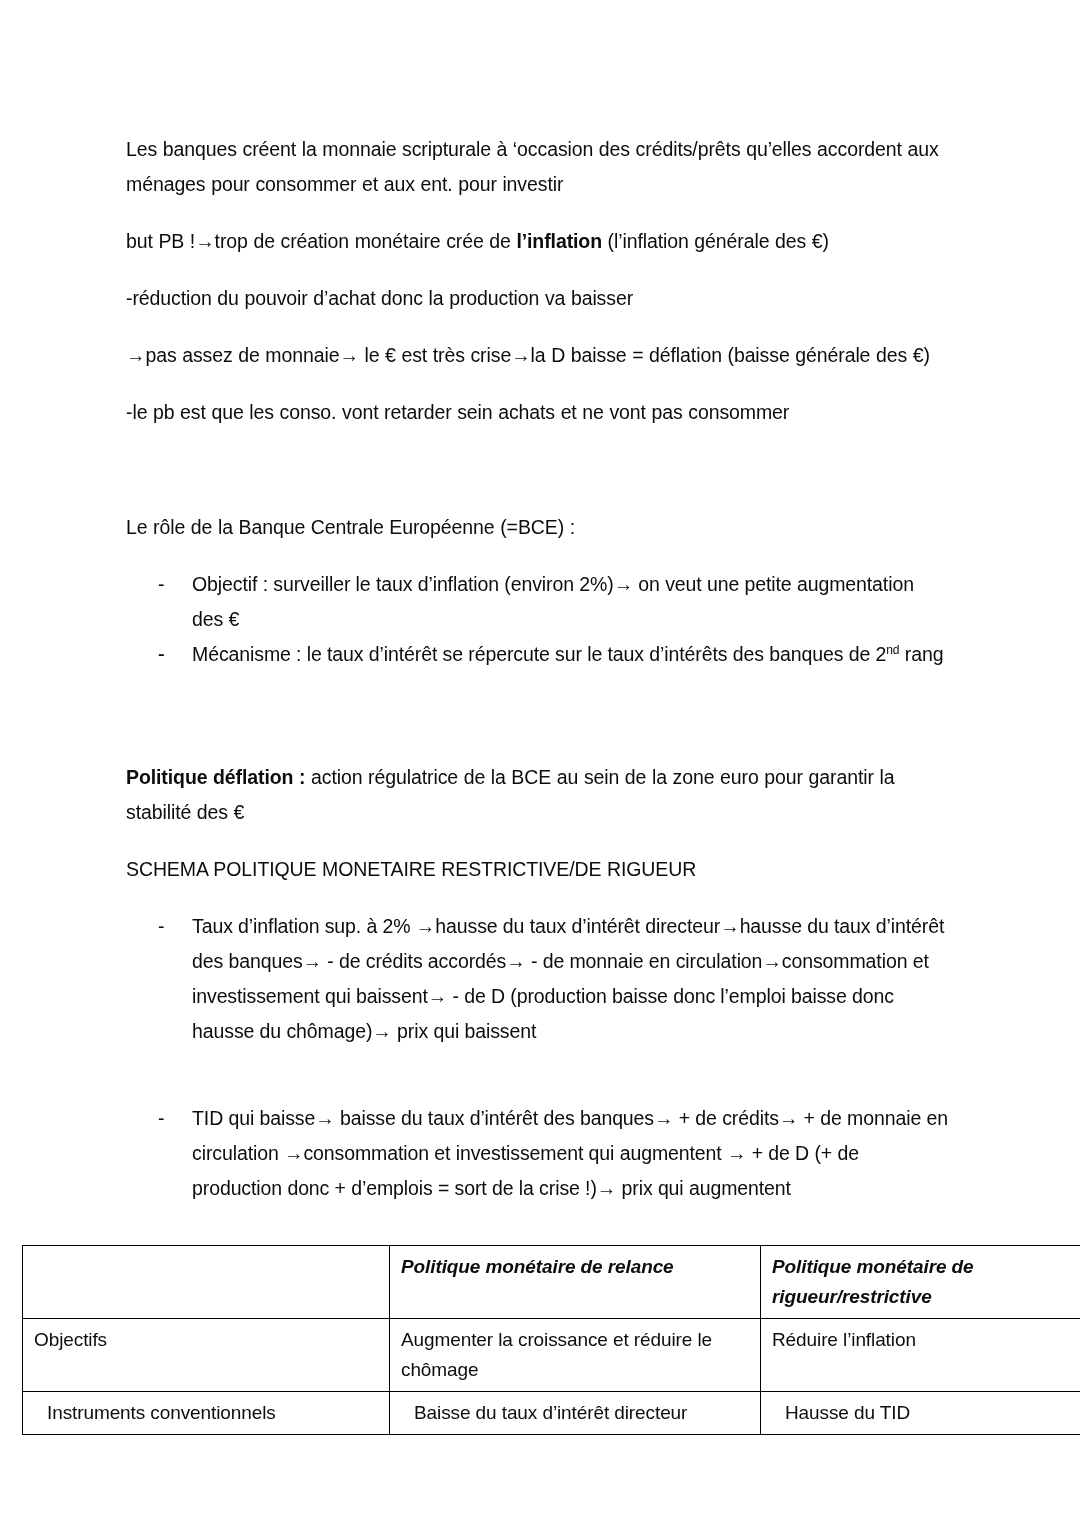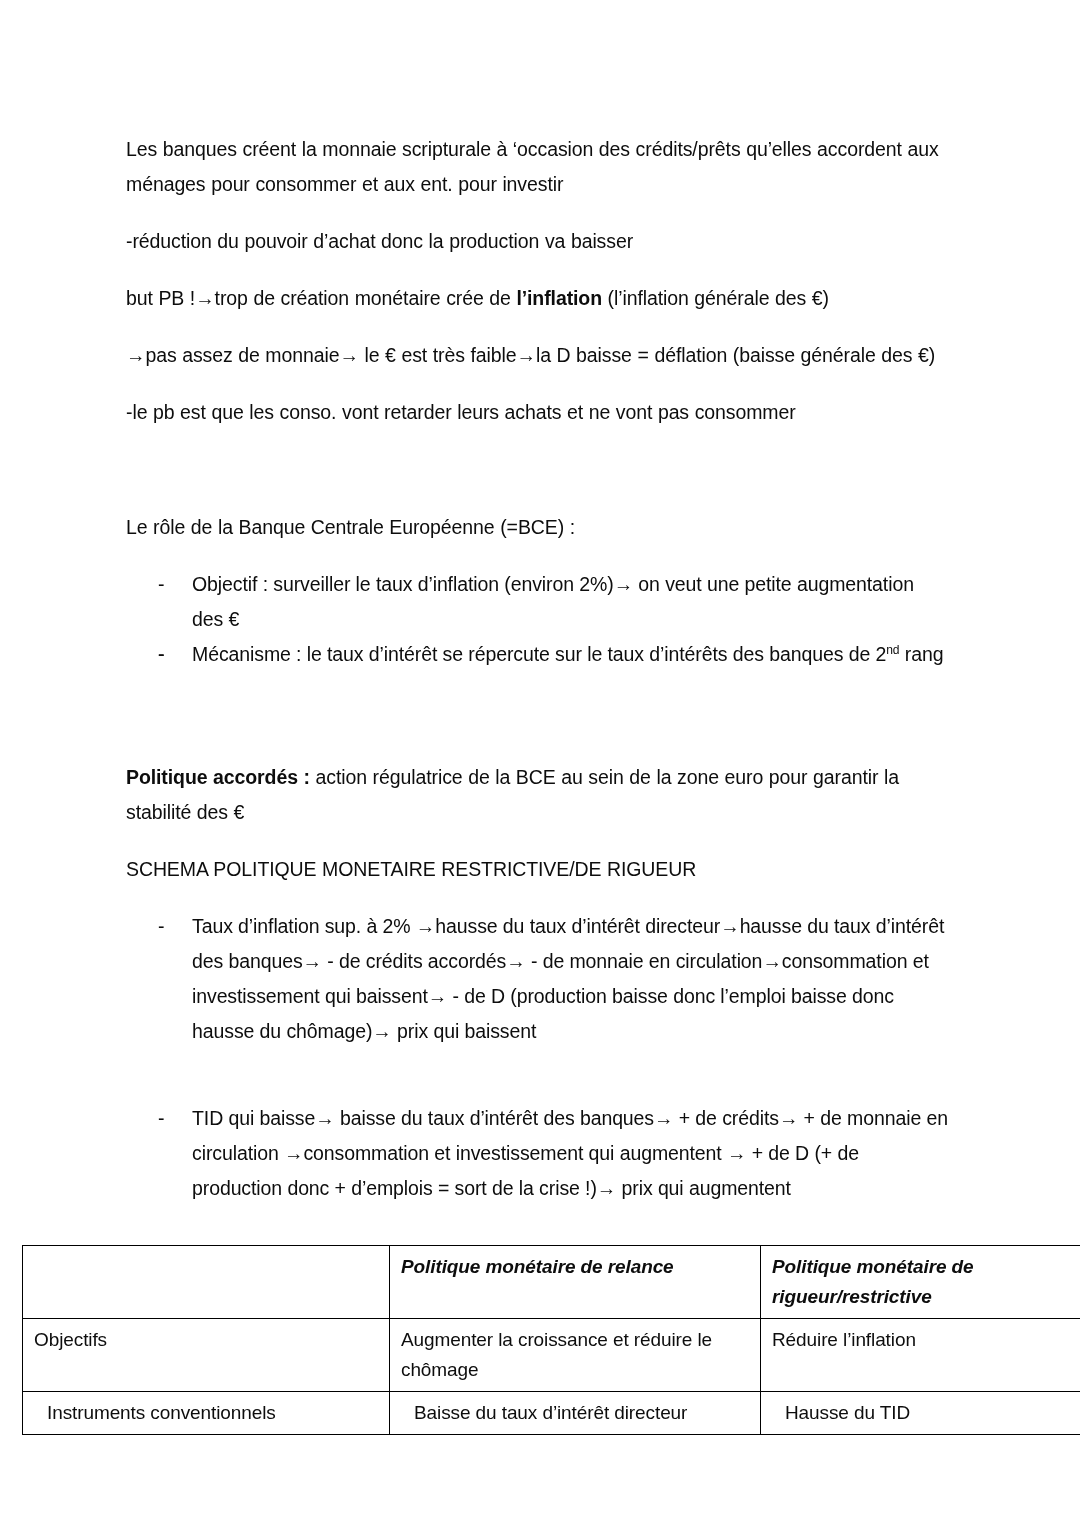--- a/index.html
+++ b/index.html
@@ -96,31 +96,31 @@
 </style>
 </head>
 <body>
 
 <div class="page">
 
   <div class="body-area">
 
     <p class="para">Les banques créent la monnaie scripturale à ‘occasion des crédits/prêts qu’elles accordent aux ménages pour consommer et aux ent. pour investir</p>
 
-    <p class="para">-réduction du pouvoir d’achat donc la production va baisser</p>
-
     <p class="para">
       <span>but PB !</span><span class="arrow">→</span><span>trop de création monétaire crée de </span><b>l’inflation</b><span> (l’inflation générale des €)</span>
     </p>
 
+    <p class="para">-réduction du pouvoir d’achat donc la production va baisser</p>
+
     <p class="para">
-      <span class="arrow">→</span><span>pas assez de monnaie</span><span class="arrow">→</span><span> le € est très faible</span><span class="arrow">→</span><span>la D baisse = déflation (baisse générale des €)</span>
+      <span class="arrow">→</span><span>pas assez de monnaie</span><span class="arrow">→</span><span> le € est très crise</span><span class="arrow">→</span><span>la D baisse = déflation (baisse générale des €)</span>
     </p>
 
-    <p class="para">-le pb est que les conso. vont retarder leurs achats et ne vont pas consommer</p>
+    <p class="para">-le pb est que les conso. vont retarder sein achats et ne vont pas consommer</p>
 
     <div class="spacer-lg"></div>
 
     <p class="para">Le rôle de la Banque Centrale Européenne (=BCE) :</p>
 
     <ul class="bullets">
       <li>
         <span class="dash">-</span><span>Objectif : surveiller le taux d’inflation (environ 2%)</span><span class="arrow">→</span><span> on veut une petite augmentation des €</span>
       </li>
       <li>
@@ -130,21 +130,21 @@
         <span class="dash">-</span><span>Mécanisme : le taux d’intérêt se répercute sur le taux d’intérêts des banques de 2</span><sup>nd</sup><span> rang</span>
       </li>
     </ul>
 
     <div class="spacer-sm"></div>
 
 
     <div class="spacer-lg"></div>
 
     <p class="para">
-      <b>Politique accordés :</b><span> action régulatrice de la BCE au sein de la zone euro pour garantir la stabilité des €</span>
+      <b>Politique déflation :</b><span> action régulatrice de la BCE au sein de la zone euro pour garantir la stabilité des €</span>
     </p>
 
     <p class="para">SCHEMA POLITIQUE MONETAIRE RESTRICTIVE/DE RIGUEUR</p>
 
     <ul class="bullets">
       <li>
         <span class="dash">-</span><span>Taux d’inflation sup. à 2% </span><span class="arrow">→</span><span>hausse du taux d’intérêt directeur</span><span class="arrow">→</span><span>hausse du taux d’intérêt des banques</span><span class="arrow">→</span><span> - de crédits accordés</span><span class="arrow">→</span><span> - de monnaie en circulation</span><span class="arrow">→</span><span>consommation et investissement qui baissent</span><span class="arrow">→</span><span> - de D (production baisse donc l’emploi baisse donc hausse du chômage)</span><span class="arrow">→</span><span> prix qui baissent</span>
       </li>
     </ul>
 

